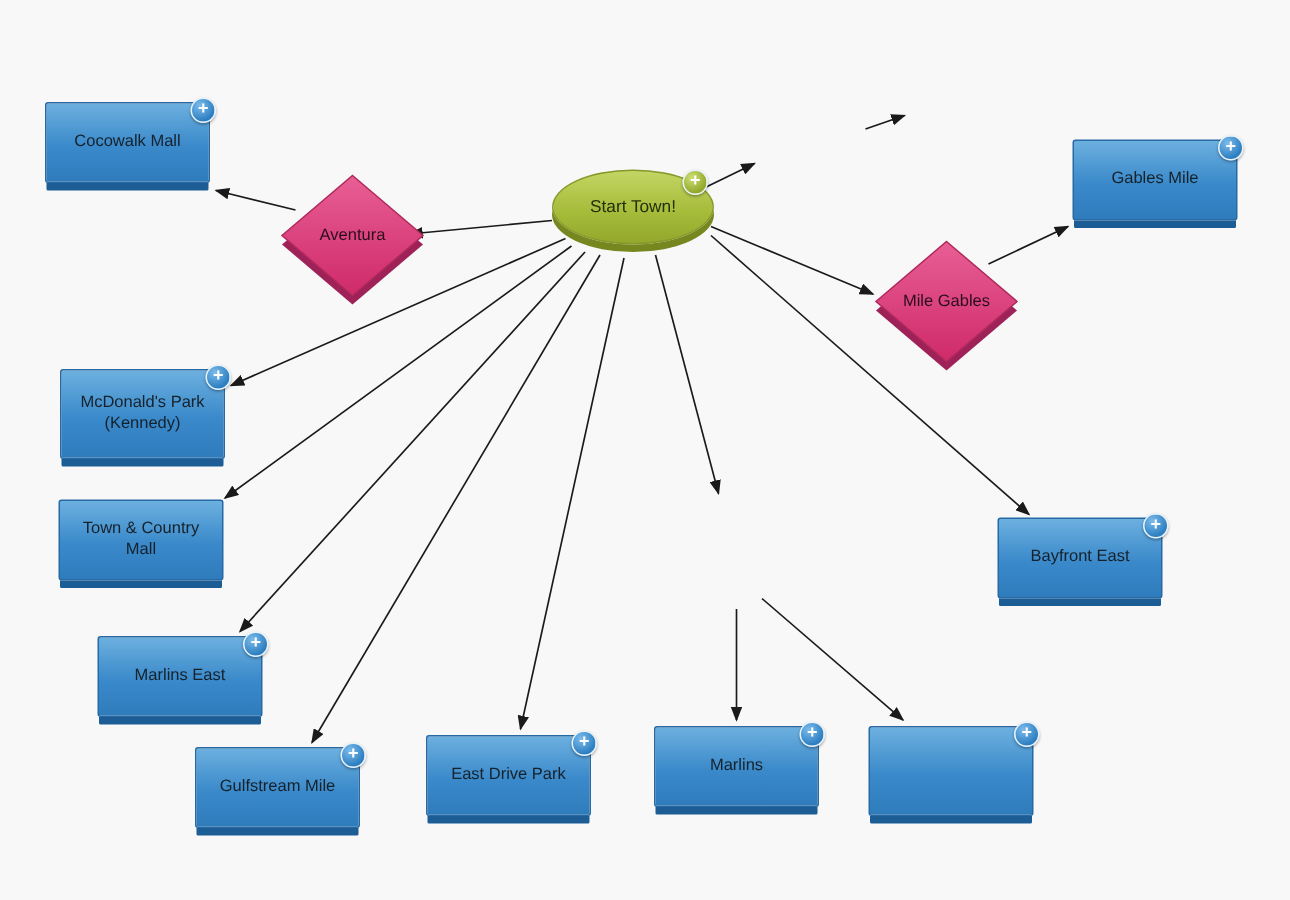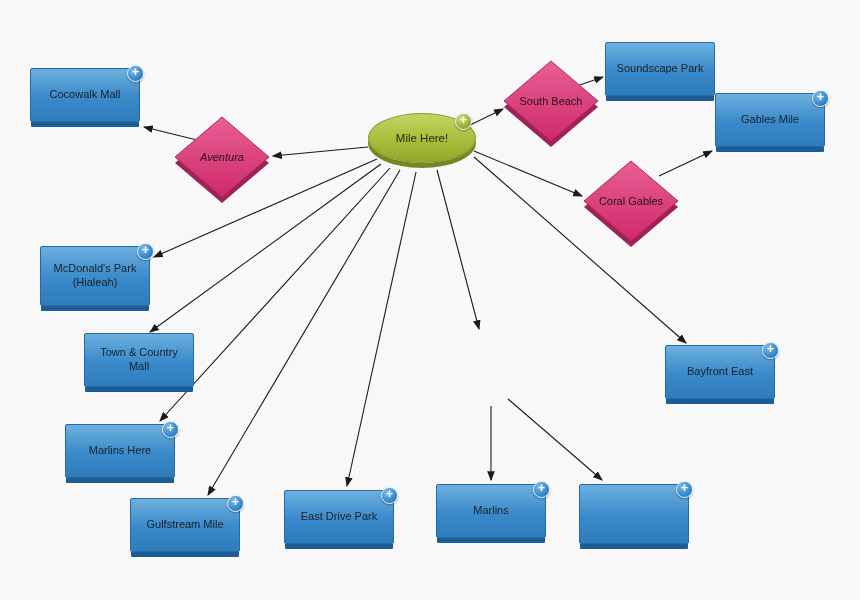--- a/index.html
+++ b/index.html
@@ -80,92 +80,76 @@
     <line class="edge" x1="390" y1="168" x2="160" y2="421" marker-end="url(#arrow)"></line>
     <line class="edge" x1="400" y1="170" x2="208" y2="495" marker-end="url(#arrow)"></line>
     <line class="edge" x1="416" y1="172" x2="347" y2="486" marker-end="url(#arrow)"></line>
     <line class="edge" x1="437" y1="170" x2="479" y2="329" marker-end="url(#arrow)"></line>
     <line class="edge" x1="491" y1="406" x2="491" y2="480" marker-end="url(#arrow)"></line>
     <line class="edge" x1="508" y1="399" x2="602" y2="480" marker-end="url(#arrow)"></line>
     <line class="edge" x1="474" y1="157" x2="686" y2="343" marker-end="url(#arrow)"></line>
   </svg>
 
   <div class="node start" style="left:368px;top:113px;">
-    <span>Mile Here!</span>
+    <span>Start Town!</span>
     <span class="badge green">+</span>
   </div>
 
-  <div class="node decision" style="left:172px;top:115px;font-style:italic;">
+  <div class="node decision" style="left:185px;top:115px;">
     <svg width="100" height="92">
       <defs>
           <linearGradient id="g1" x1="0" y1="0" x2="0" y2="1">
             <stop offset="0" stop-color="#e85f95"></stop>
             <stop offset="1" stop-color="#cf2a69"></stop>
           </linearGradient>
         </defs>
       <polygon points="50,8 97,48 50,88 3,48" fill="#9e2257"></polygon>
       <polygon points="50,2 97,42 50,82 3,42" fill="url(#g1)" stroke="#b02a5c" stroke-width="1"></polygon>
     </svg>
     <span class="label">Aventura</span>
   </div>
 
-  <div class="node decision" style="left:501px;top:59px;">
-    <svg width="100" height="92">
-      <defs>
-          <linearGradient id="g2" x1="0" y1="0" x2="0" y2="1">
-            <stop offset="0" stop-color="#e85f95"></stop>
-            <stop offset="1" stop-color="#cf2a69"></stop>
-          </linearGradient>
-        </defs>
-      <polygon points="50,8 97,48 50,88 3,48" fill="#9e2257"></polygon>
-      <polygon points="50,2 97,42 50,82 3,42" fill="url(#g2)" stroke="#b02a5c" stroke-width="1"></polygon>
-    </svg>
-    <span class="label">South Beach</span>
-  </div>
 
   <div class="node decision" style="left:581px;top:159px;">
     <svg width="100" height="92">
       <defs>
           <linearGradient id="g3" x1="0" y1="0" x2="0" y2="1">
             <stop offset="0" stop-color="#e85f95"></stop>
             <stop offset="1" stop-color="#cf2a69"></stop>
           </linearGradient>
         </defs>
       <polygon points="50,8 97,48 50,88 3,48" fill="#9e2257"></polygon>
       <polygon points="50,2 97,42 50,82 3,42" fill="url(#g3)" stroke="#b02a5c" stroke-width="1"></polygon>
     </svg>
-    <span class="label">Coral Gables</span>
+    <span class="label">Mile Gables</span>
   </div>
 
 
   <div class="node place" style="left:30px;top:68px;">
     <span>Cocowalk Mall</span>
     <span class="badge">+</span>
   </div>
 
-  <div class="node place" style="left:605px;top:42px;">
-    <span>Soundscape Park</span>
-  </div>
 
   <div class="node place" style="left:715px;top:93px;">
     <span>Gables Mile</span>
     <span class="badge">+</span>
   </div>
 
   <div class="node place tall" style="left:40px;top:246px;">
-    <span>McDonald's Park (Hialeah)</span>
+    <span>McDonald's Park (Kennedy)</span>
     <span class="badge">+</span>
   </div>
 
-  <div class="node place" style="left:39px;top:333px;margin-left:45px;">
+  <div class="node place" style="left:39px;top:333px;">
     <span>Town &amp; Country Mall</span>
   </div>
 
   <div class="node place" style="left:65px;top:424px;">
-    <span>Marlins Here</span>
+    <span>Marlins East</span>
     <span class="badge">+</span>
   </div>
 
   <div class="node place" style="left:130px;top:498px;">
     <span>Gulfstream Mile</span>
     <span class="badge">+</span>
   </div>
 
   <div class="node place" style="left:284px;top:490px;">
     <span>East Drive Park</span>

